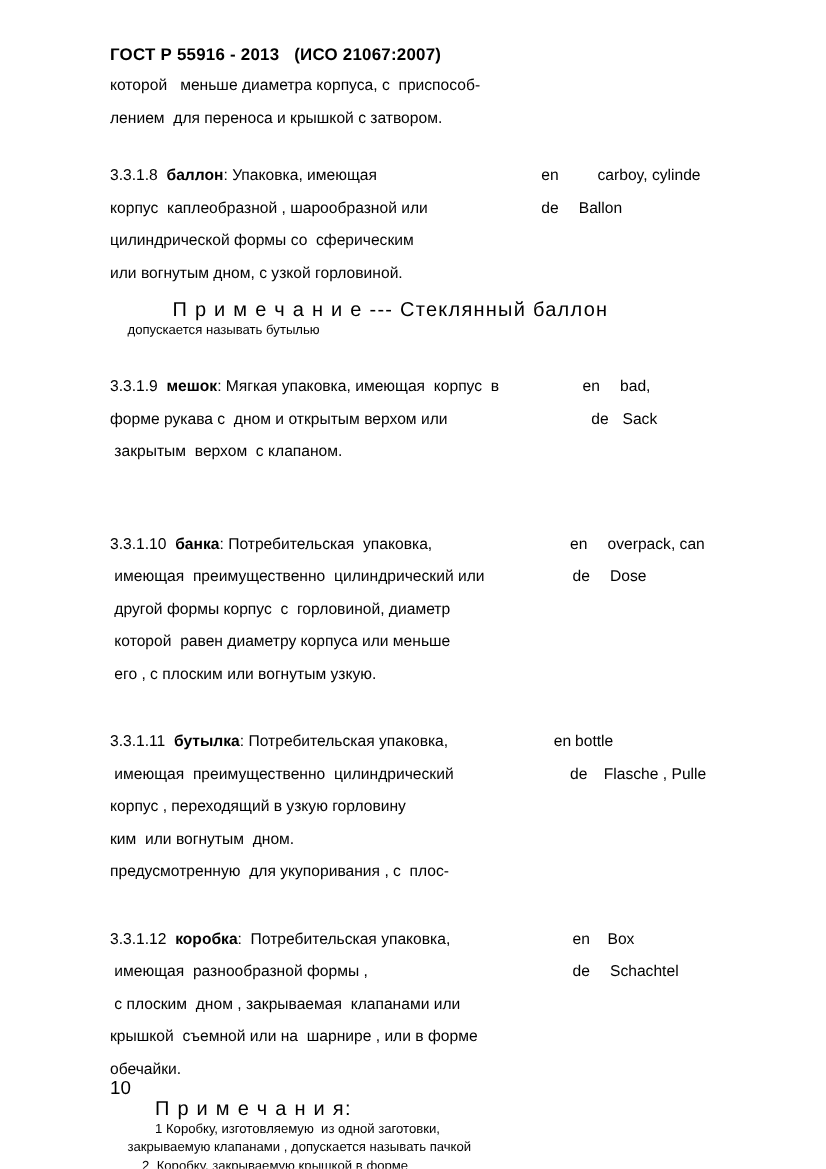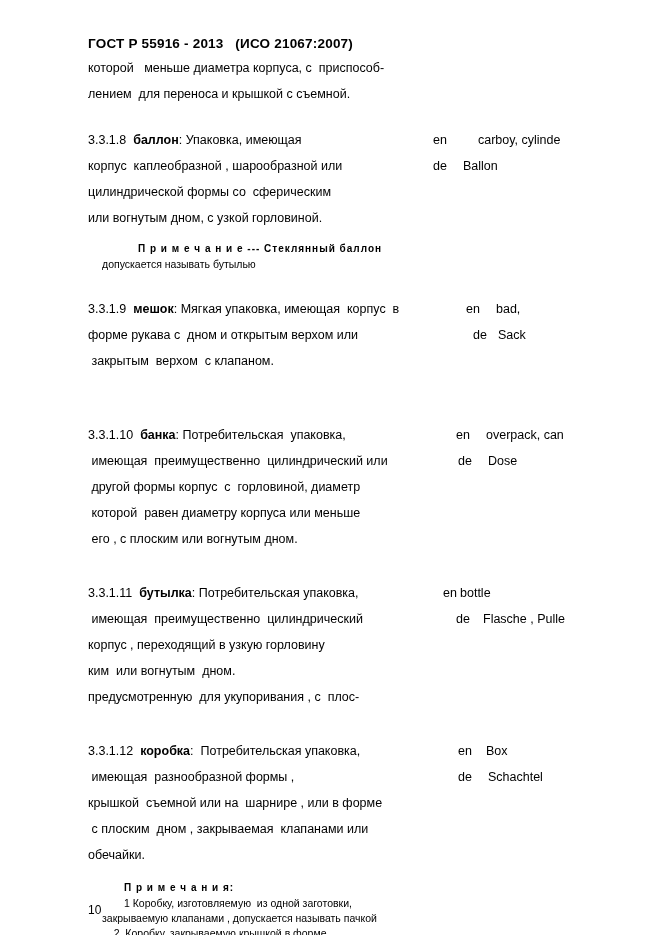--- a/index.html
+++ b/index.html
@@ -46,55 +46,53 @@
   }
   .term {
     font-weight: bold;
   }
   .note {
     font-size: 10.5px;
     line-height: 15px;
     white-space: pre;
   }
   .note-head {
-    font-size: 10px;
+    font-size: 16px;
     line-height: 16px;
     white-space: pre;
     letter-spacing: 1px;
-    font-weight: bold;
   }
   .note-block {
     margin-top: 10px;
     padding-left: 14px;
   }
   .note-block-2 {
     margin-top: 12px;
     padding-left: 14px;
   }
   .page-number {
     position: absolute;
     left: 88px;
     top: 862px;
-    font-size: 12px;
-    margin-top: 41px;
+    font-size: 15px;
   }
   .l-col {
     position: relative;
   }
 </style>
 </head>
 <body>
 
 <div class="page">
 
   <div class="doc-title">ГОСТ Р 55916 - 2013   (ИСО 21067:2007)</div>
 
   <div>
     <div class="line">которой   меньше диаметра корпуса, с  приспособ-</div>
-    <div class="line">лением  для переноса и крышкой с съемной.</div>
+    <div class="line">лением  для переноса и крышкой с затвором.</div>
   </div>
 
   <div class="entry">
     <div class="l-col">
       <div class="line"><span>3.3.1.8</span><span>  </span><span class="term">баллон</span><span>: Упаковка, имеющая</span><span class="lang" style="left:345px;">en</span><span class="lang" style="left:390px;">carboy, cylinde</span></div>
       <div class="line"><span>корпус  каплеобразной , шарообразной или</span><span class="lang" style="left:345px;">de</span><span class="lang" style="left:375px;">Ballon</span></div>
       <div class="line">цилиндрической формы со  сферическим</div>
       <div class="line">или вогнутым дном, с узкой горловиной.</div>
     </div>
     <div class="note-block">
@@ -110,40 +108,40 @@
       <div class="line"> закрытым  верхом  с клапаном.</div>
     </div>
   </div>
 
   <div class="entry" style="margin-top:48px;">
     <div class="l-col">
       <div class="line"><span>3.3.1.10</span><span>  </span><span class="term">банка</span><span>: Потребительская  упаковка,</span><span class="lang" style="left:368px;">en</span><span class="lang" style="left:398px;">overpack, can</span></div>
       <div class="line"><span> имеющая  преимущественно  цилиндрический или</span><span class="lang" style="left:370px;">de</span><span class="lang" style="left:400px;">Dose</span></div>
       <div class="line"> другой формы корпус  с  горловиной, диаметр</div>
       <div class="line"> которой  равен диаметру корпуса или меньше</div>
-      <div class="line"> его , с плоским или вогнутым дном.</div>
+      <div class="line"> его , с плоским или вогнутым узкую.</div>
     </div>
   </div>
 
   <div class="entry" style="margin-top:28px;">
     <div class="l-col">
       <div class="line"><span>3.3.1.11</span><span>  </span><span class="term">бутылка</span><span>: Потребительская упаковка,</span><span class="lang" style="left:355px;">en</span><span class="lang" style="left:372px;">bottle</span></div>
       <div class="line"><span> имеющая  преимущественно  цилиндрический</span><span class="lang" style="left:368px;">de</span><span class="lang" style="left:395px;">Flasche , Pulle</span></div>
       <div class="line">корпус , переходящий в узкую горловину</div>
       <div class="line">ким  или вогнутым  дном.</div>
       <div class="line">предусмотренную  для укупоривания , с  плос-</div>
     </div>
   </div>
 
   <div class="entry" style="margin-top:28px;">
     <div class="l-col">
       <div class="line"><span>3.3.1.12</span><span>  </span><span class="term">коробка</span><span>:  Потребительская упаковка,</span><span class="lang" style="left:370px;">en</span><span class="lang" style="left:398px;">Box</span></div>
       <div class="line"><span> имеющая  разнообразной формы ,</span><span class="lang" style="left:370px;">de</span><span class="lang" style="left:400px;">Schachtel</span></div>
+      <div class="line"> с плоским  дном , закрываемая  клапанами или</div>
       <div class="line">крышкой  съемной или на  шарнире , или в форме</div>
-      <div class="line"> с плоским  дном , закрываемая  клапанами или</div>
       <div class="line">обечайки.</div>
     </div>
     <div class="note-block-2">
       <div class="note-head" style="padding-left:22px;">П р и м е ч а н и я:</div>
       <div class="note" style="padding-left:22px;">1 Коробку, изготовляемую  из одной заготовки,</div>
       <div class="note">закрываемую клапанами , допускается называть пачкой</div>
       <div class="note">    2  Коробку, закрываемую крышкой в форме</div>
       <div class="note" style="padding-left:-4px;">обечайки, допускается называть пеналом</div>
     </div>
   </div>

